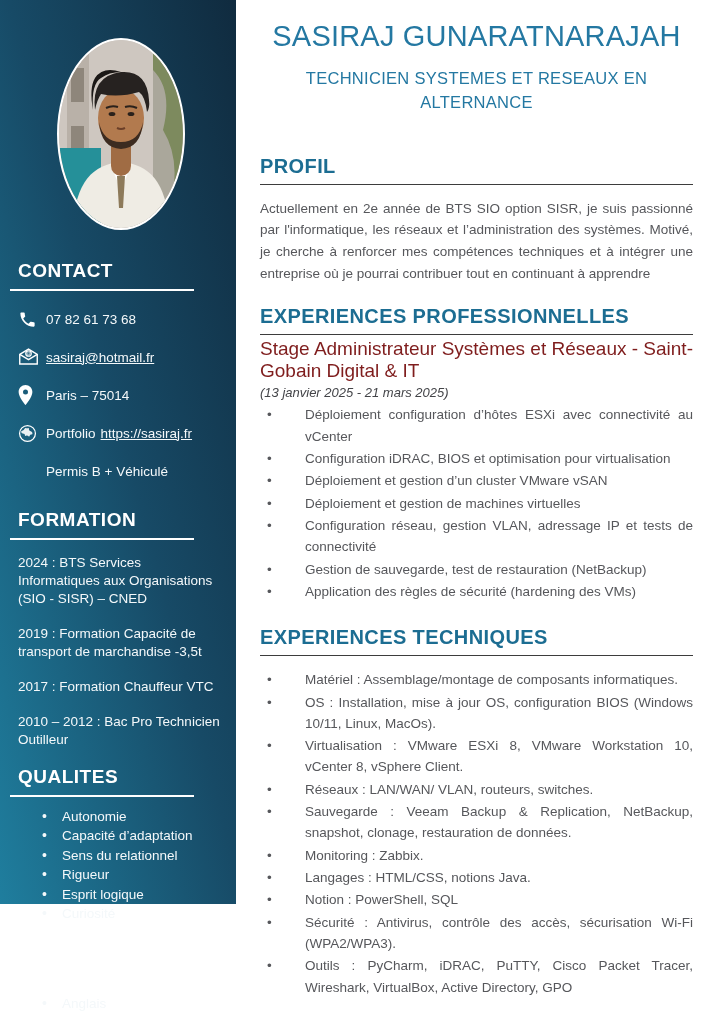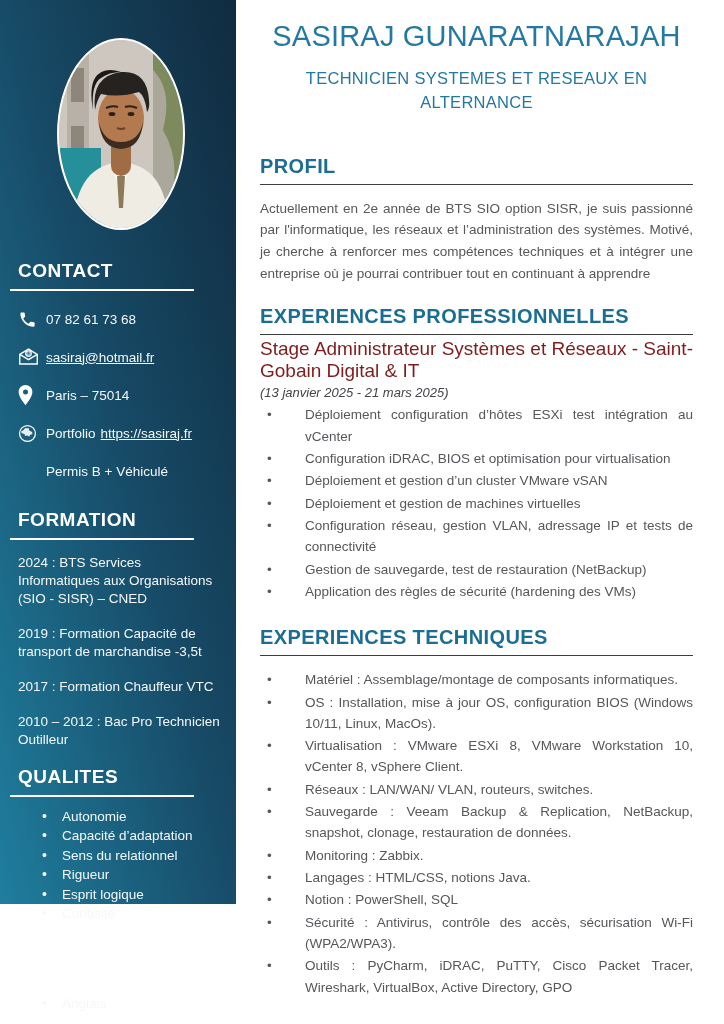--- a/index.html
+++ b/index.html
@@ -205,21 +205,21 @@
       <hr class="m-rule">
       <p class="profil-text">Actuellement en 2e année de BTS SIO option SISR, je suis passionné par l'informatique, les réseaux et l’administration des systèmes. Motivé, je cherche à renforcer mes compétences techniques et à intégrer une entreprise où je pourrai contribuer tout en continuant à apprendre</p>
     </section>
 
     <section class="m-section experiences">
       <div class="m-h">EXPERIENCES PROFESSIONNELLES</div>
       <hr class="m-rule">
       <div class="job-title">Stage Administrateur Systèmes et Réseaux - Saint-Gobain Digital &amp; IT</div>
       <div class="job-dates">(13 janvier 2025 - 21 mars 2025)</div>
       <ul class="m-ul">
-        <li>Déploiement configuration d’hôtes ESXi test intégration au vCenter</li>
+        <li>Déploiement configuration d’hôtes ESXi avec connectivité au vCenter</li>
         <li>Configuration iDRAC, BIOS et optimisation pour virtualisation</li>
         <li>Déploiement et gestion d’un cluster VMware vSAN</li>
         <li>Déploiement et gestion de machines virtuelles</li>
         <li>Configuration réseau, gestion VLAN, adressage IP et tests de connectivité</li>
         <li>Gestion de sauvegarde, test de restauration (NetBackup)</li>
         <li>Application des règles de sécurité (hardening des VMs)</li>
       </ul>
     </section>
 
     <section class="m-section competences">

